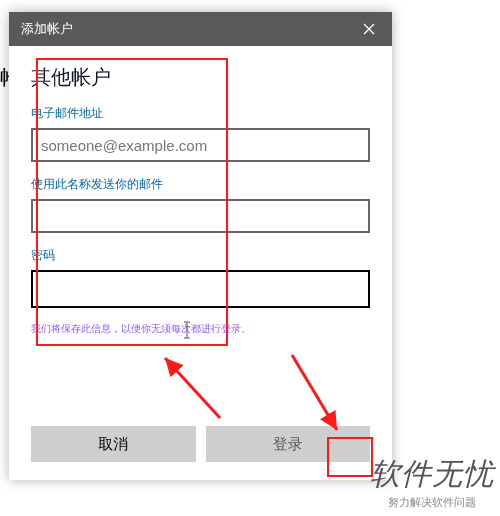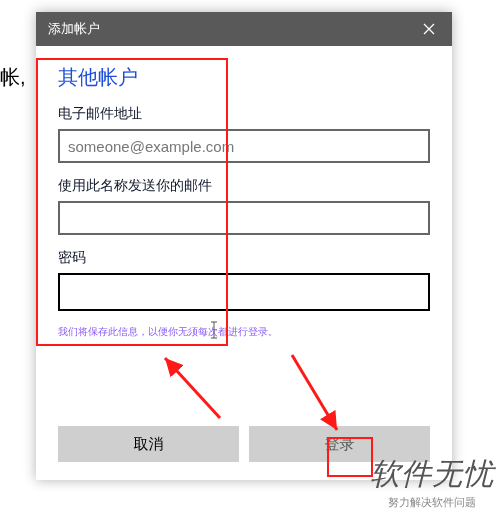--- a/index.html
+++ b/index.html
@@ -2,41 +2,41 @@
 <html><head>
 <meta charset="utf-8">
 <style>
   * { box-sizing: border-box; margin: 0; padding: 0; }
   html, body { width: 500px; height: 516px; overflow: hidden; font-family: "Microsoft YaHei", "Segoe UI", sans-serif; background: #fff; }
   
   .bg-text { position: absolute; left: 0; top: 64px; font-size: 20px; color: #000; }
   
   .dialog {
     position: absolute;
-    left: 36px; top: 12px;
-    width: 416px; height: 468px;
+    left: 9px; top: 12px;
+    width: 383px; height: 468px;
     background: #fff;
     box-shadow: 0 0 12px rgba(0,0,0,.3);
     display: flex; flex-direction: column;
   }
   .titlebar {
     height: 34px; background: #595959; color: #fff;
     display: flex; align-items: center; justify-content: space-between;
     padding-left: 12px;
   }
   .titlebar-title { font-size: 13px; }
   .close-btn {
     width: 46px; height: 34px; display:flex; align-items:center; justify-content:center;
     color:#fff; font-size:14px; cursor:pointer;
   }
   .close-btn svg { width:12px; height:12px; }
   
   .body { flex:1; padding: 18px 22px 0 22px; position:relative; }
-  .section-title { font-size: 20px; font-weight: 400; color:#1d4ed8; margin-bottom: 14px; }
-  .field-label { font-size: 14px; color:#0f172a; margin-bottom: 6px; display:block; }
+  .section-title { font-size: 20px; font-weight: 400; color:#0f172a; margin-bottom: 14px; }
+  .field-label { font-size: 12px; color:#0369a1; margin-bottom: 6px; display:block; }
   .text-input {
     width: 100%; height: 34px; border: 2px solid #666; font-size:15px;
     padding: 12px 8px; outline:none; margin-bottom: 14px; background:#fff;
   }
   .text-input::placeholder { color:#777; }
   .pwd { border-color:#000; height:38px; }
   .note { font-size: 10px; color:#8b5cf6; }
   
   .cursor-caret {
     position:absolute; left: 172px; top: 275px; width:12px; height:18px; pointer-events:none;

